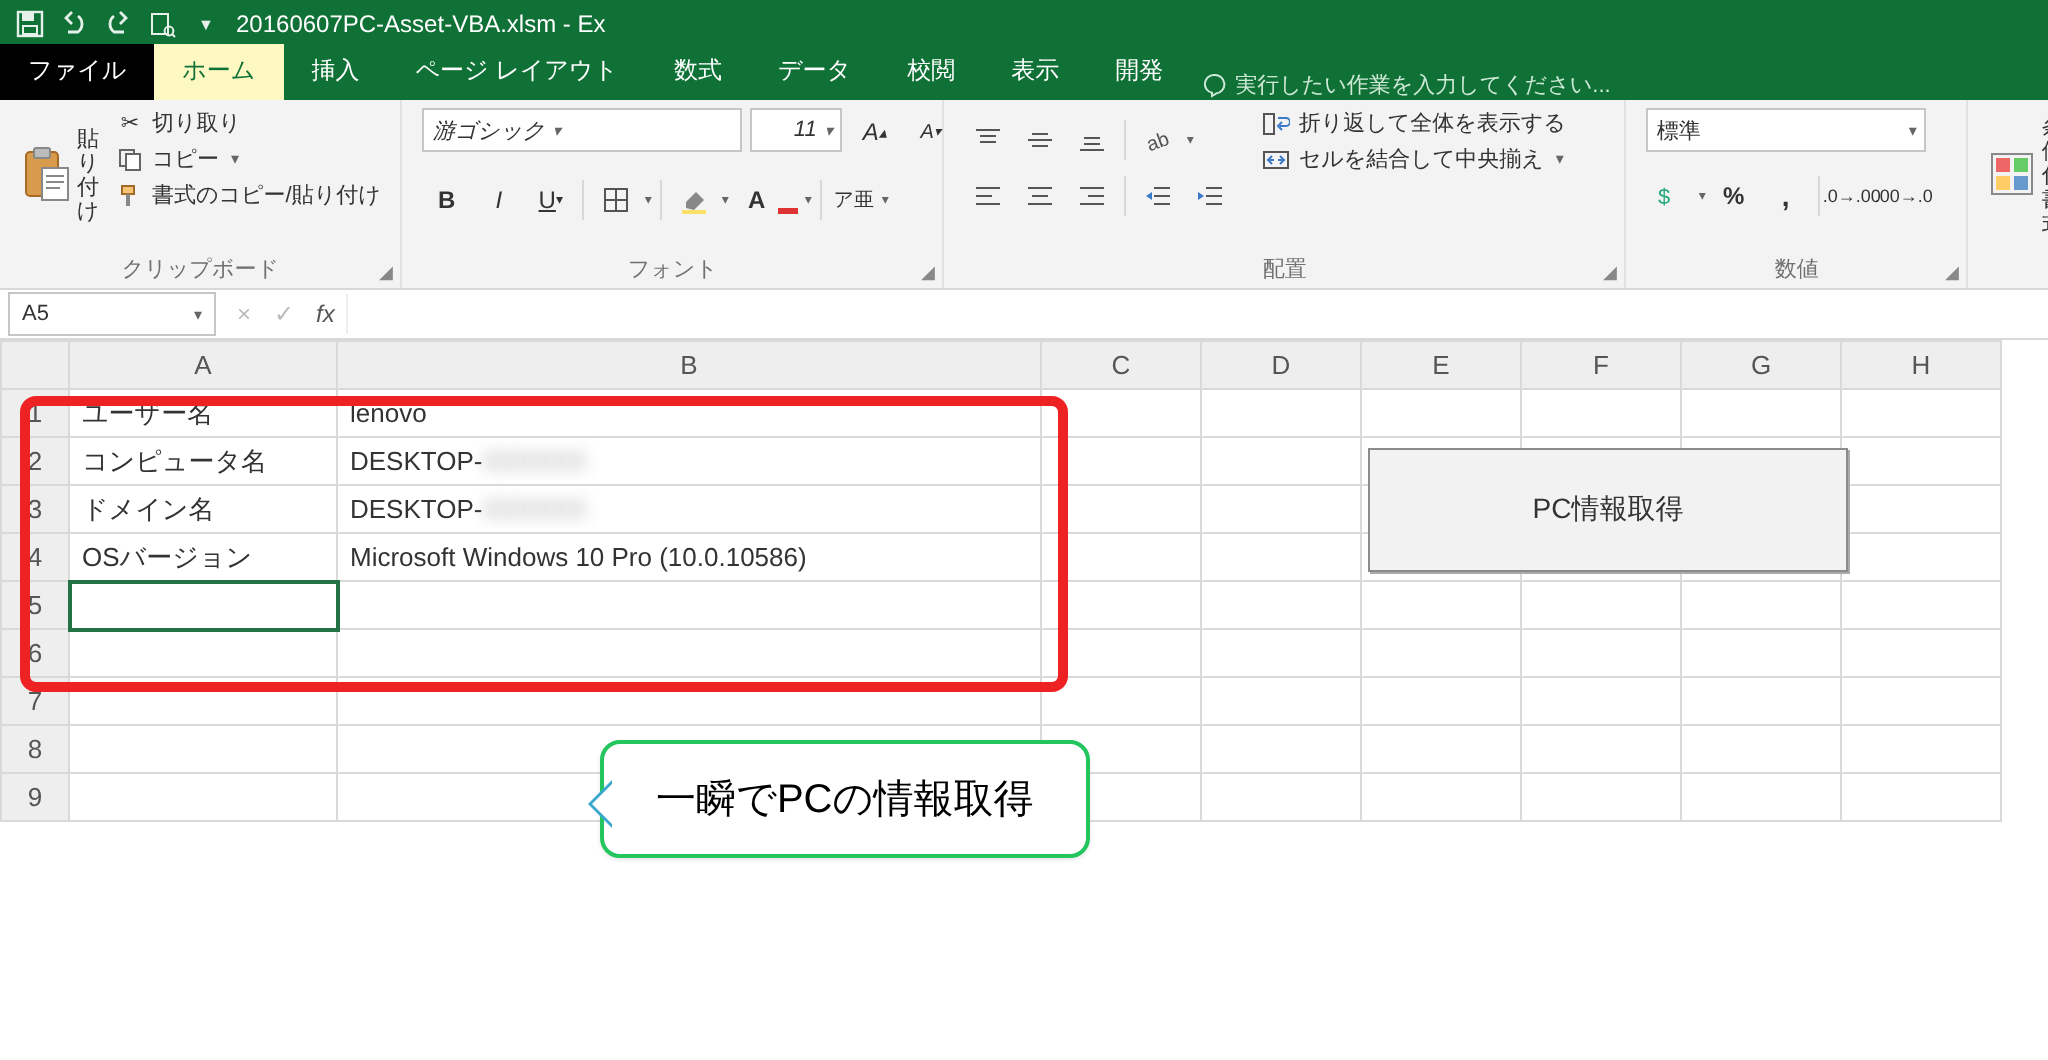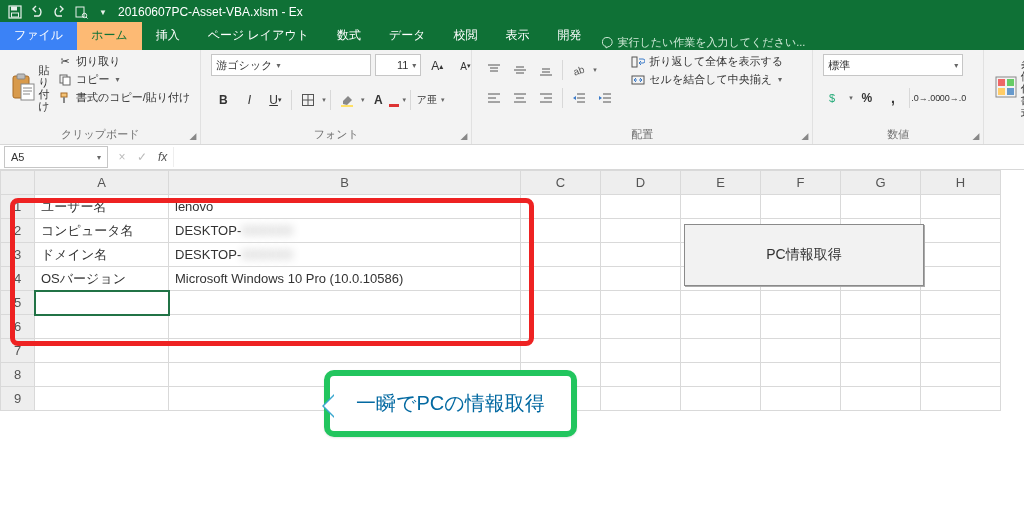--- a/index.html
+++ b/index.html
@@ -5,38 +5,38 @@
   html,body{margin:0;padding:0;font-family:"Yu Gothic","Meiryo",sans-serif;font-size:12px;color:#333;background:#fff;}
   .window{width:1024px;height:530px;background:#fff;position:relative;overflow:hidden;}
   
   .titlebar{height:24px;background:#0f7136;display:flex;align-items:center;color:#fff;}
   .qat{display:flex;align-items:center;gap:8px;padding:0 8px;}
   .qat .qicon{width:14px;height:14px;display:inline-flex;align-items:center;justify-content:center;opacity:.9;}
   .titlebar .title{flex:1;font-size:12px;white-space:nowrap;overflow:hidden;}
   
   .ribtabs{height:26px;background:#0f7136;display:flex;align-items:flex-end;color:#fff;}
   .ribtabs .tab{padding:5px 14px 6px;font-size:12px;cursor:pointer;}
-  .ribtabs .tab.file{background:#3b82f6;color:#fff;}
-  .ribtabs .tab.active{background:#fdba74;color:#0f7136;margin-top:48px;}
+  .ribtabs .tab.file{background:#000000;color:#fff;}
+  .ribtabs .tab.active{background:#fef9c3;color:#0f7136;margin-top:48px;}
   .ribtabs .tell{margin-left:6px;display:flex;align-items:center;color:#cfe9d7;font-size:11px;}
   .ribtabs .tell svg{margin-right:4px;}
   
   .ribbon{height:94px;background:#f3f3f3;border-bottom:1px solid #d8d8d8;display:flex;}
   .group{border-right:1px solid #e1e1e1;padding:4px 10px 2px;display:flex;flex-direction:column;justify-content:space-between;}
   .group .gbody{flex:1;display:flex;align-items:flex-start;gap:6px;}
   .group .glabel{font-size:11px;color:#707070;text-align:center;padding-top:2px;position:relative;}
   .group .glabel .dlg{position:absolute;right:-6px;bottom:1px;font-size:9px;color:#888;}
   .bigbtn{display:flex;flex-direction:row;align-items:center;justify-content:flex-start;width:42px;height:66px;}
   .bigbtn .bicon{width:28px;height:28px;display:flex;align-items:center;justify-content:center;}
   .bigbtn .blab{font-size:11px;margin-top:2px;text-align:center;line-height:1.1;}
   .ministack{display:flex;flex-direction:column;gap:3px;font-size:11px;}
   .ministack .row{display:flex;align-items:center;gap:4px;white-space:nowrap;}
   .ministack .row .micon{width:14px;height:14px;display:inline-flex;align-items:center;justify-content:center;}
   
-  .fontsel{display:flex;gap:4px;}
+  .fontsel{display:flex;gap:4px;font-style:italic;}
   .combo{height:20px;border:1px solid #c6c6c6;background:#fff;display:flex;align-items:center;padding:0 4px;font-size:11px;}
   .combo .dd{margin-left:4px;font-size:8px;color:#666;}
   .iconrow{display:flex;gap:2px;align-items:center;margin-top:4px;}
   .ibtn{width:22px;height:22px;display:inline-flex;align-items:center;justify-content:center;border:1px solid transparent;}
   .sep{width:1px;height:20px;background:#d8d8d8;margin:0 2px;}
   
   .fbar{height:24px;border-bottom:1px solid #d8d8d8;display:flex;align-items:center;background:#fff;}
   .namebox{width:90px;height:20px;border:1px solid #c6c6c6;margin:0 4px;padding:0 6px;display:flex;align-items:center;justify-content:space-between;font-size:11px;}
   .fx-cancel,.fx-enter{width:20px;text-align:center;color:#bbb;}
   .fxlab{font-style:italic;color:#555;margin:0 6px;}
@@ -46,21 +46,21 @@
   table.sheet th, table.sheet td{border:1px solid #d9d9d9;font-size:13px;font-weight:normal;height:24px;box-sizing:border-box;overflow:hidden;white-space:nowrap;}
   table.sheet th{background:#eee;color:#555;text-align:center;}
   table.sheet td{padding:0 6px;text-align:left;background:#fff;}
   th.rowh{width:34px;background:#eee;text-align:center;}
   .sel{background:#fff;outline:2px solid #217346;outline-offset:-1px;}
   
   .redmark{position:absolute;border:5px solid #e22;border-radius:8px;pointer-events:none;}
   
   .macroBtn{position:absolute;border:1px solid #8a8a8a;background:#f2f2f2;box-shadow:1px 1px 0 #aaa;display:flex;align-items:center;justify-content:center;font-size:14px;}
   
-  .callout{position:absolute;border:6px solid #22c55e;border-radius:10px;background:#fff;padding:14px 26px;color:#0369a1;font-size:20px;box-shadow:0 1px 2px rgba(0,0,0,.1);margin-left:24px;}
+  .callout{position:absolute;border:2px solid #22c55e;border-radius:10px;background:#fff;padding:14px 26px;color:#000000;font-size:20px;box-shadow:0 1px 2px rgba(0,0,0,.1);}
   .callout:before, .callout:after{content:"";position:absolute;}
   .callout:before{left:-20px;top:18px;border:12px solid transparent;border-right-color:#3aa7cf;}
   .callout:after{left:-16px;top:20px;border:10px solid transparent;border-right-color:#fff;}
   .blur{color:transparent;text-shadow:0 0 8px #999;}
   svg{display:block;}
 </style>
 </head>
 <body>
 
 <div class="window">

